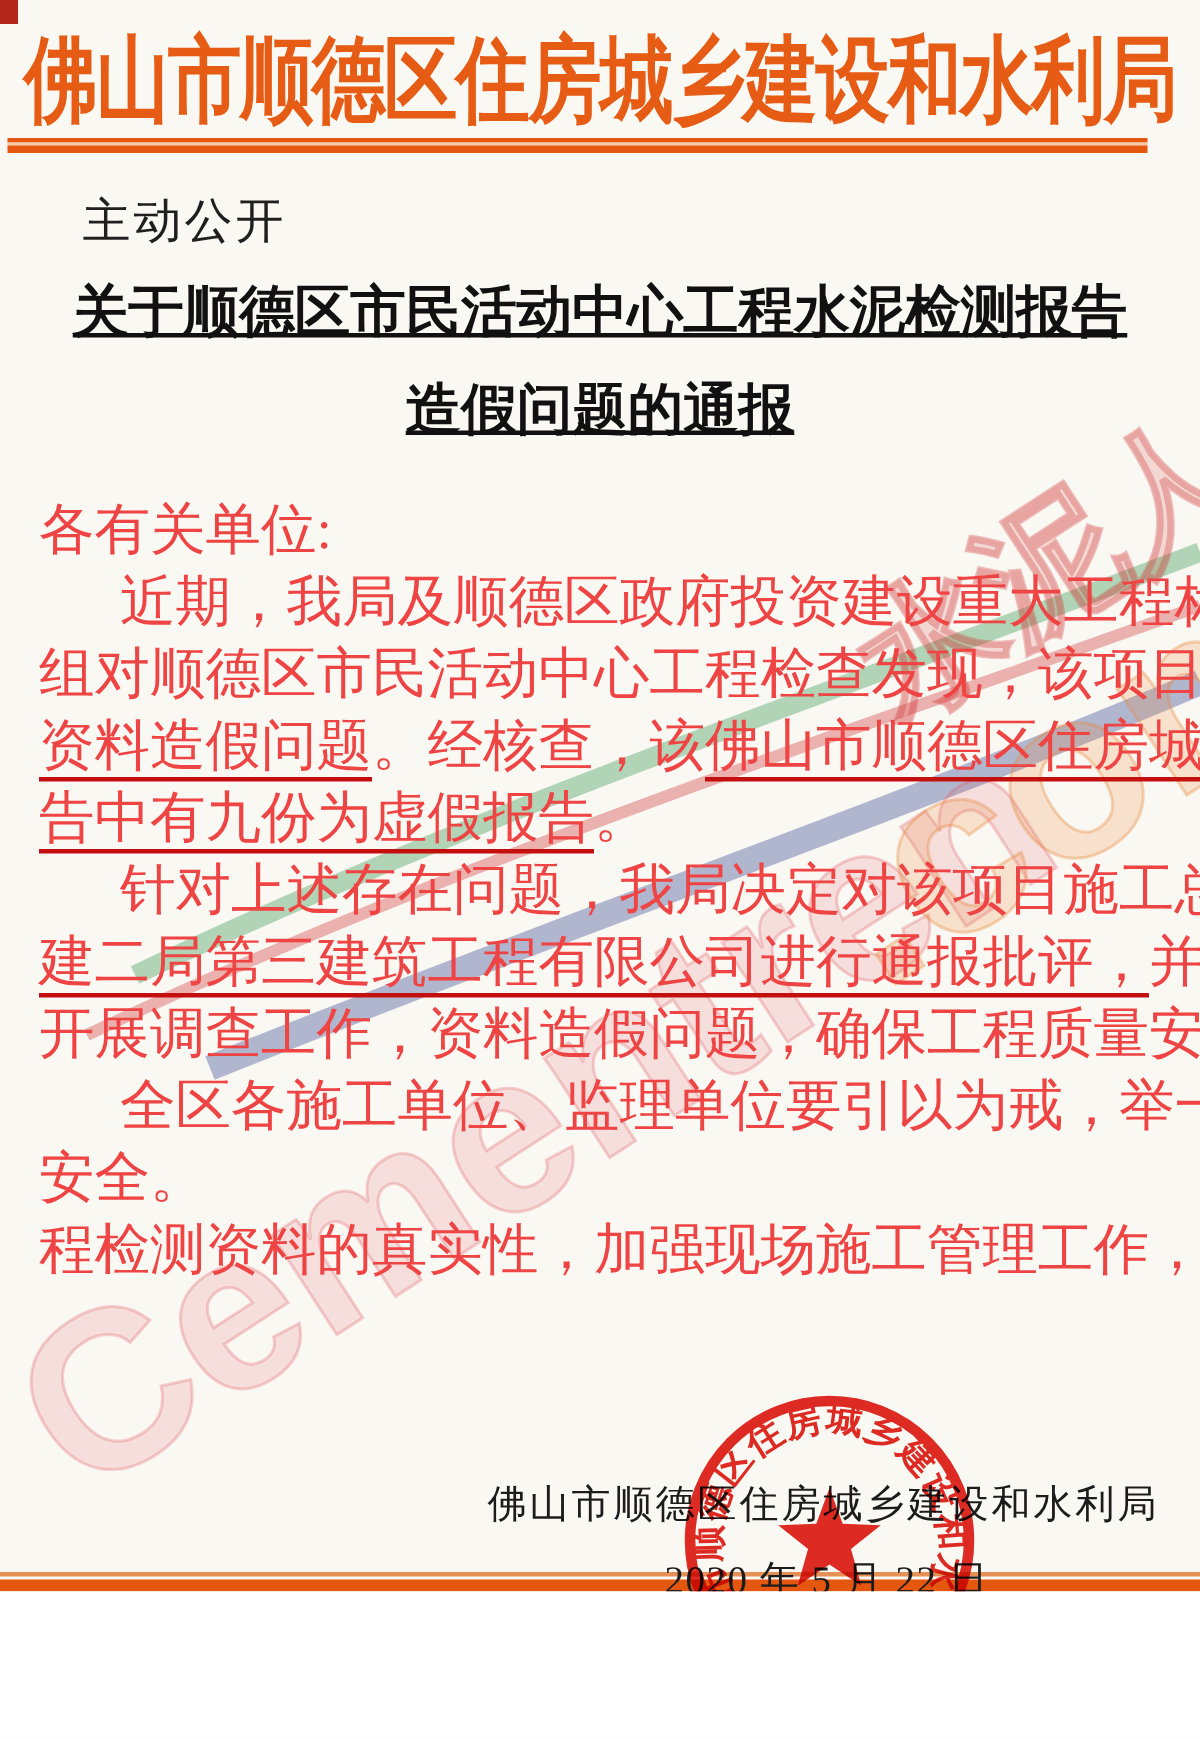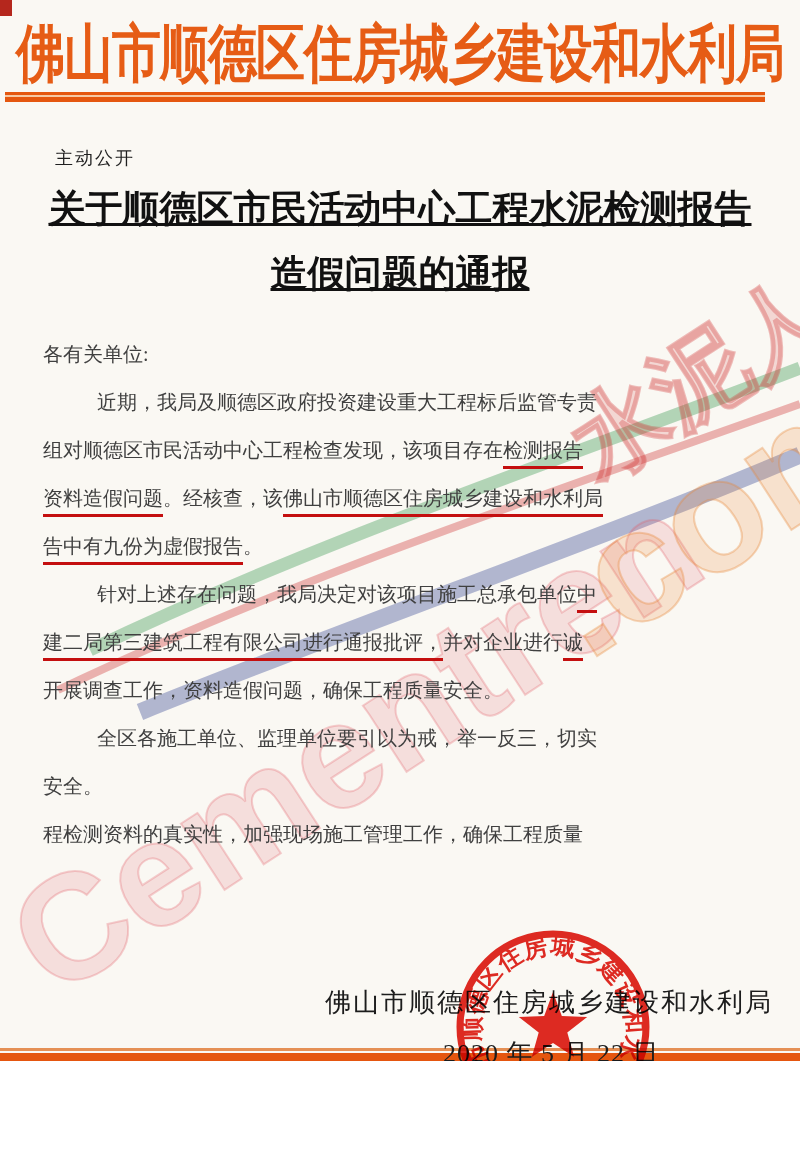--- a/index.html
+++ b/index.html
@@ -13,30 +13,30 @@
     position:absolute;left:0;top:12px;width:800px;text-align:center;
     font-size:49px;font-weight:bold;color:#e65c15;
     transform:scaleY(1.28);transform-origin:top center;
     letter-spacing:-1px;white-space:nowrap;
   }
   .rule-top{position:absolute;left:5px;top:92px;width:760px;}
   .rule-top .r1{height:3px;background:#e5570f;}
   .rule-top .gap{height:2px;background:#f6c9a4;}
   .rule-top .r2{height:5px;background:#e5570f;}
   .disclosure{
-    position:absolute;left:55px;top:126px;font-size:18px;color:#1f1f1f;
-    font-family:Liberation Serif, serif;letter-spacing:2px;margin-top:20px;
+    position:absolute;left:55px;top:126px;font-size:32px;color:#1f1f1f;
+    font-family:Liberation Serif, serif;letter-spacing:2px;
   }
   .doc-title{
     position:absolute;left:0;top:176px;width:800px;text-align:center;
     font-size:37px;font-weight:bold;color:#111;line-height:65px;margin:0;z-index:2;text-decoration:underline;
   }
   .bodytext{
-    position:absolute;left:43px;top:330px;width:730px;z-index:2;
-    font-size:20px;color:#404040;
+    position:absolute;left:26px;top:330px;width:730px;z-index:2;
+    font-size:37px;color:#ef4444;
   }
   .ln{height:48px;line-height:48px;white-space:nowrap;}
   .ind{padding-left:54px;}
   .rl{
     text-decoration:underline;
     text-decoration-color:#c40f0f;
     text-decoration-thickness:3px;
     text-underline-offset:9px;
     text-decoration-skip-ink:none;
   }

